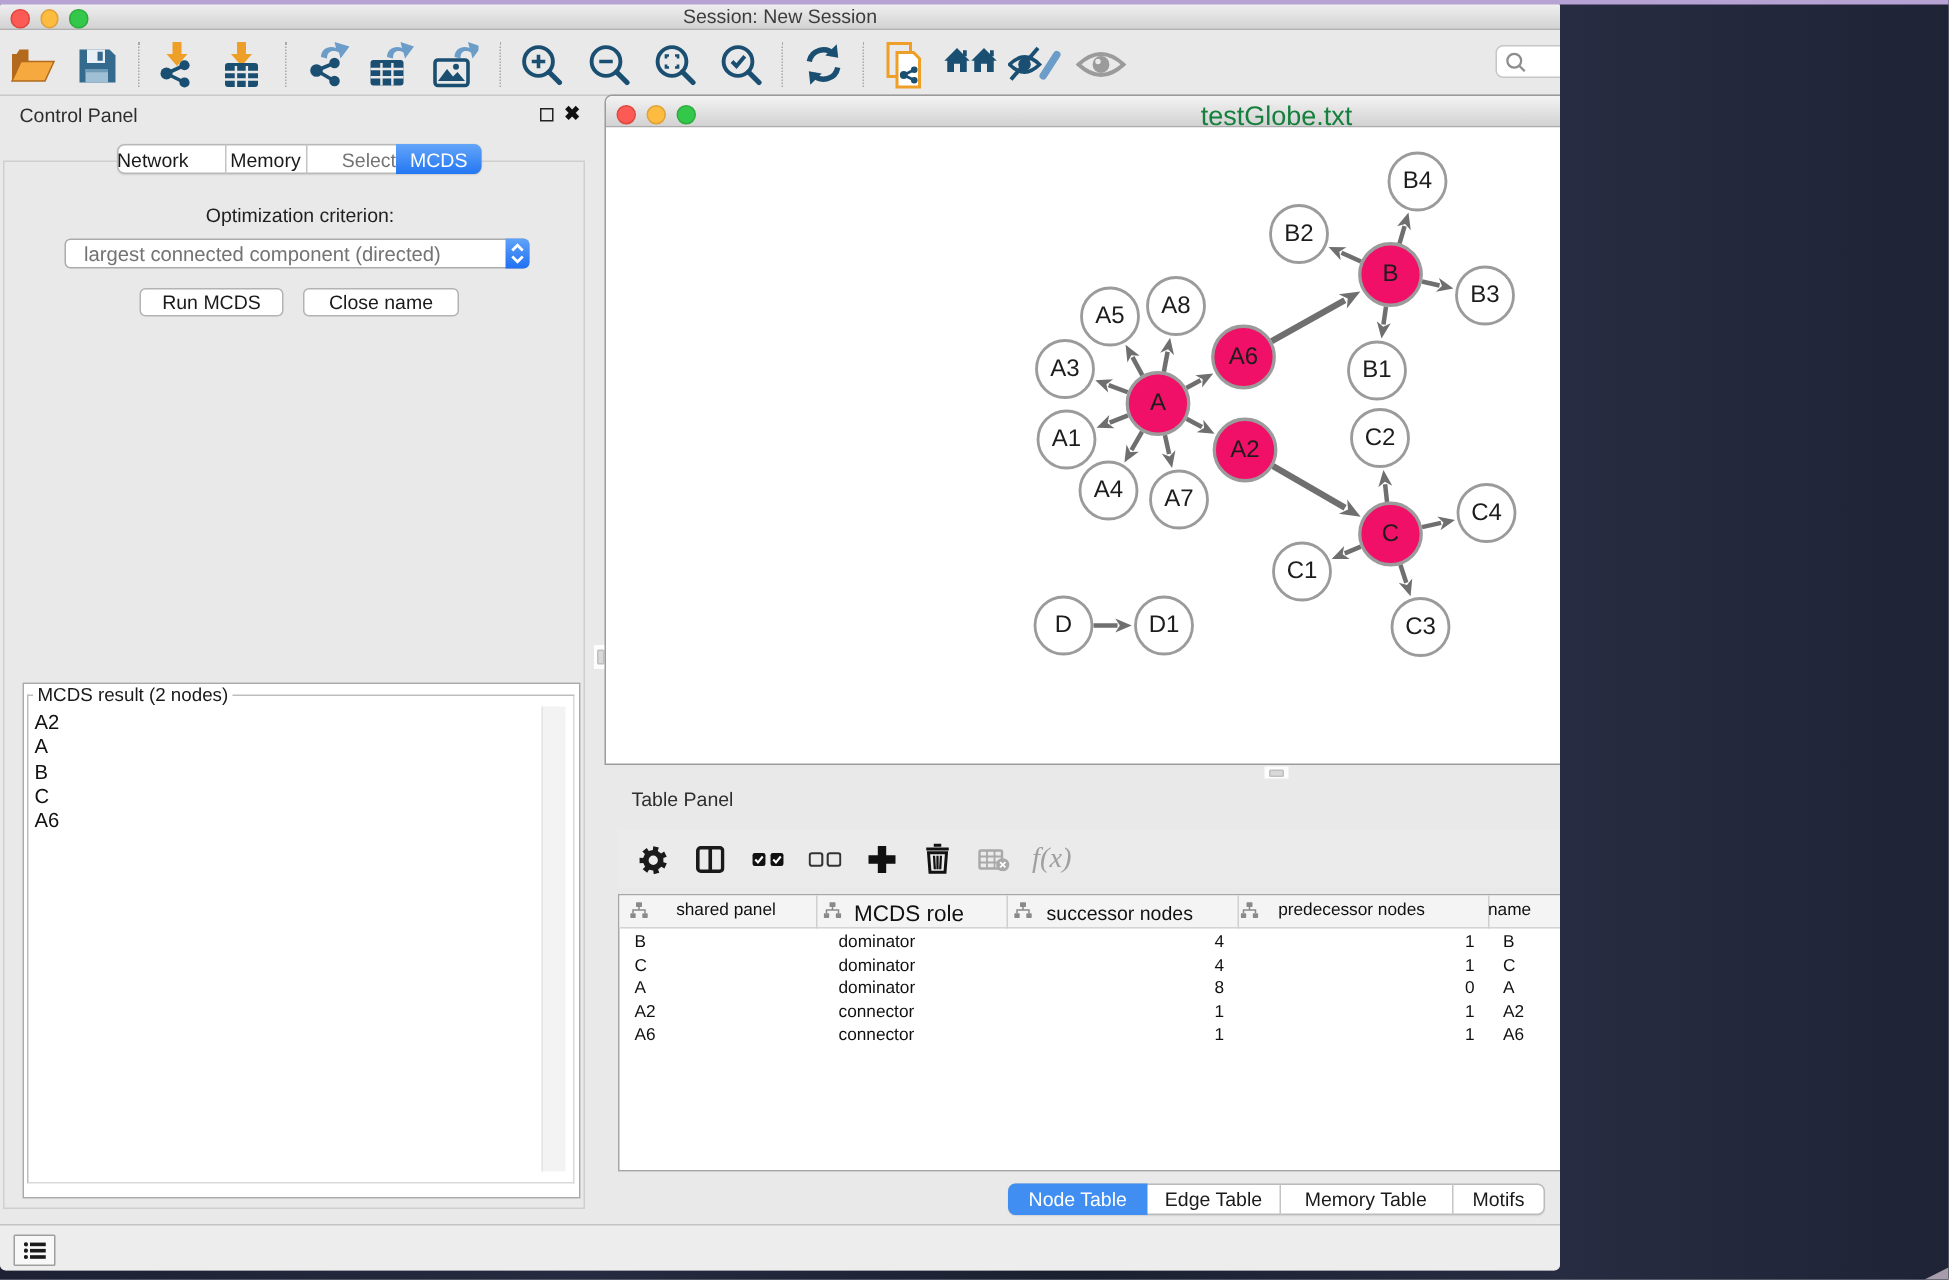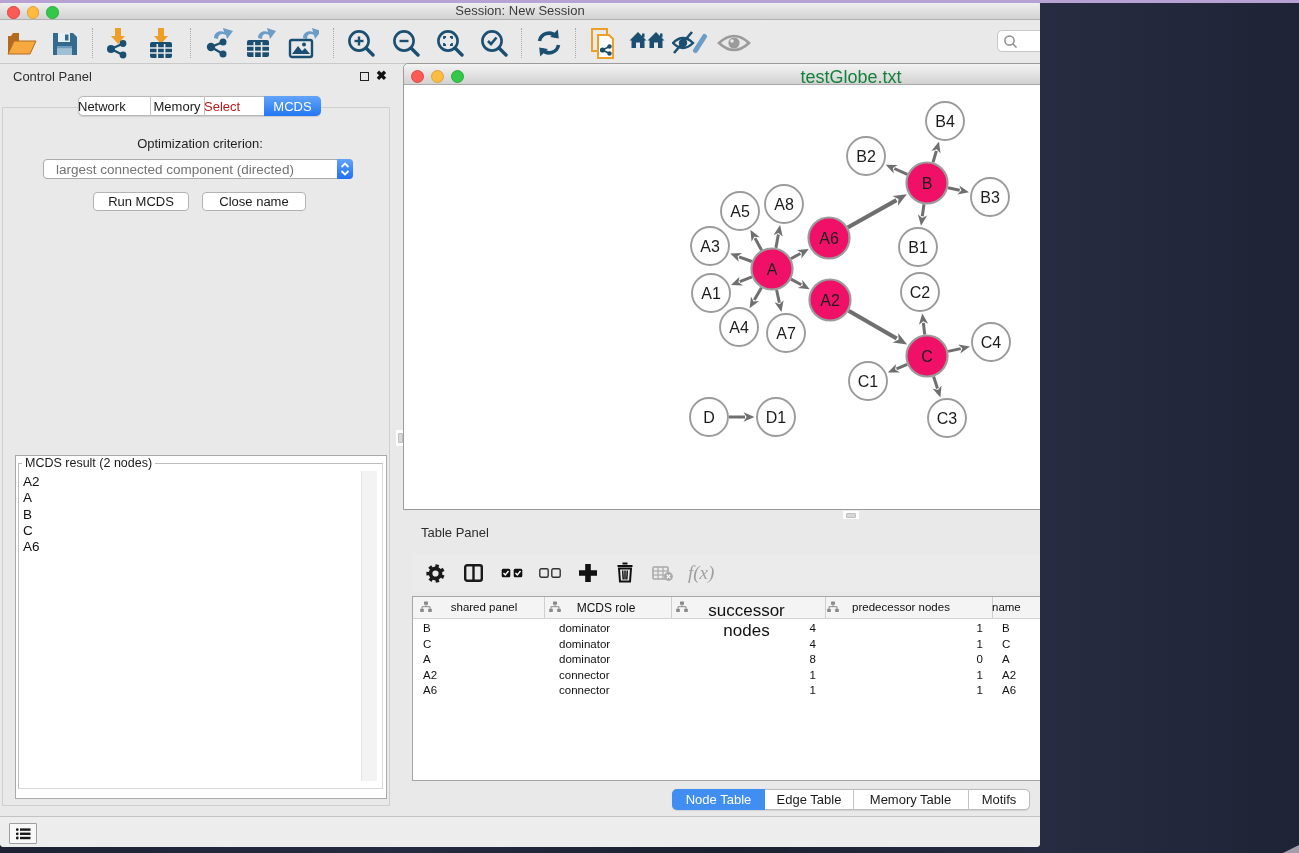--- a/index.html
+++ b/index.html
@@ -153,21 +153,21 @@
 <div class="btnbox" style="left:360px;top:72px"></div>
 <div class="xmark" style="left:376px;top:68px">✖</div>
 <div style="position:absolute;left:2px;top:107px;width:388px;height:699px;border:1px solid #cfcfcf"></div>
 
 <div style="position:absolute;left:78px;top:96px;width:243px;height:20px;background:#fff;border:1px solid #b9b9b9;border-radius:5px;box-shadow:0 0.5px 1px rgba(0,0,0,0.12)"></div>
 <div style="position:absolute;left:150px;top:96px;width:1px;height:20px;background:#c4c4c4"></div>
 <div style="position:absolute;left:204px;top:96px;width:1px;height:20px;background:#c4c4c4"></div>
 <div style="position:absolute;left:264px;top:96px;width:57px;height:20px;background:linear-gradient(#62a4f8,#2477f3);border-radius:0 5px 5px 0"></div>
 <div style="position:absolute;left:78px;top:99px;width:72px;font-size:13px;color:#1a1a1a">Network</div>
 <div style="position:absolute;left:150px;top:99px;width:54px;text-align:center;font-size:13px;color:#1a1a1a">Memory</div>
-<div style="position:absolute;left:204px;top:99px;width:60px;text-align:left;font-size:13px;color:#b91c1c">Select</div>
+<div style="position:absolute;left:204px;top:99px;width:60px;text-align:right;font-size:13px;color:#737373">Select</div>
 <div style="position:absolute;left:264px;top:99px;width:57px;text-align:center;font-size:13px;color:#fff">MCDS</div>
 
 <div style="position:absolute;left:8px;top:136px;width:384px;text-align:center;font-size:13px;color:#1f1f1f">Optimization criterion:</div>
 <div style="position:absolute;left:43px;top:159px;width:310px;height:20px;background:#fff;border:1px solid #ababab;border-radius:4px"></div>
 <div style="position:absolute;left:56px;top:162px;font-size:13.5px;color:#737373">largest connected component (directed)</div>
 <div style="position:absolute;left:337px;top:159px;width:16px;height:20px;background:linear-gradient(#60a3f8,#2070f2);border-radius:0 4px 4px 0"></div>
 <svg style="position:absolute;left:339px;top:162px" width="12" height="14" viewBox="0 0 12 14">
       <path d="M2.5 5 L6 1.5 L9.5 5" stroke="#fff" stroke-width="1.8" fill="none"></path>
       <path d="M2.5 9 L6 12.5 L9.5 9" stroke="#fff" stroke-width="1.8" fill="none"></path>
     </svg>
@@ -370,22 +370,22 @@
     </svg>
     <svg style="position:absolute;left:827px;top:601px" width="12" height="12" viewBox="0 0 12 12">
       <g fill="#8a8a8a">
         <rect x="4" y="0.5" width="4" height="3.2" rx="0.5"></rect>
         <rect x="0.2" y="7.8" width="3.6" height="3.2" rx="0.5"></rect>
         <rect x="8.2" y="7.8" width="3.6" height="3.2" rx="0.5"></rect>
       </g>
       <path d="M6 3.7 L6 5.7 M2 7.8 L2 5.7 L10 5.7 L10 7.8" stroke="#8a8a8a" stroke-width="1" fill="none"></path>
     </svg>
 <div style="position:absolute;left:430px;top:601px;width:108px;text-align:center;font-size:11.5px;color:#111">shared panel</div>
-<div style="position:absolute;left:556px;top:601px;width:100px;text-align:center;font-size:12px;color:#111">MCDS role</div>
-<div style="position:absolute;left:684px;top:601px;width:125px;text-align:center;font-size:17px;color:#111">successor nodes</div>
+<div style="position:absolute;left:556px;top:601px;width:100px;text-align:center;font-size:15px;color:#111">MCDS role</div>
+<div style="position:absolute;left:684px;top:601px;width:125px;text-align:center;font-size:13px;color:#111">successor nodes</div>
 <div style="position:absolute;left:831px;top:601px;width:140px;text-align:center;font-size:11.5px;color:#111">predecessor nodes</div>
 <div style="position:absolute;left:992px;top:601px;width:84px;text-align:left;font-size:11.5px;color:#111">name</div>
 <div style="position:absolute;font-size:11.5px;color:#111">
       <div class="trow" style="top:622px">
         <span style="left:423px">B</span>
         <span style="left:559px">dominator</span>
         <span style="left:670px;width:146px;text-align:right">4</span>
         <span style="left:830px;width:153px;text-align:right">1</span>
         <span style="left:1002px">B</span>
       </div>

